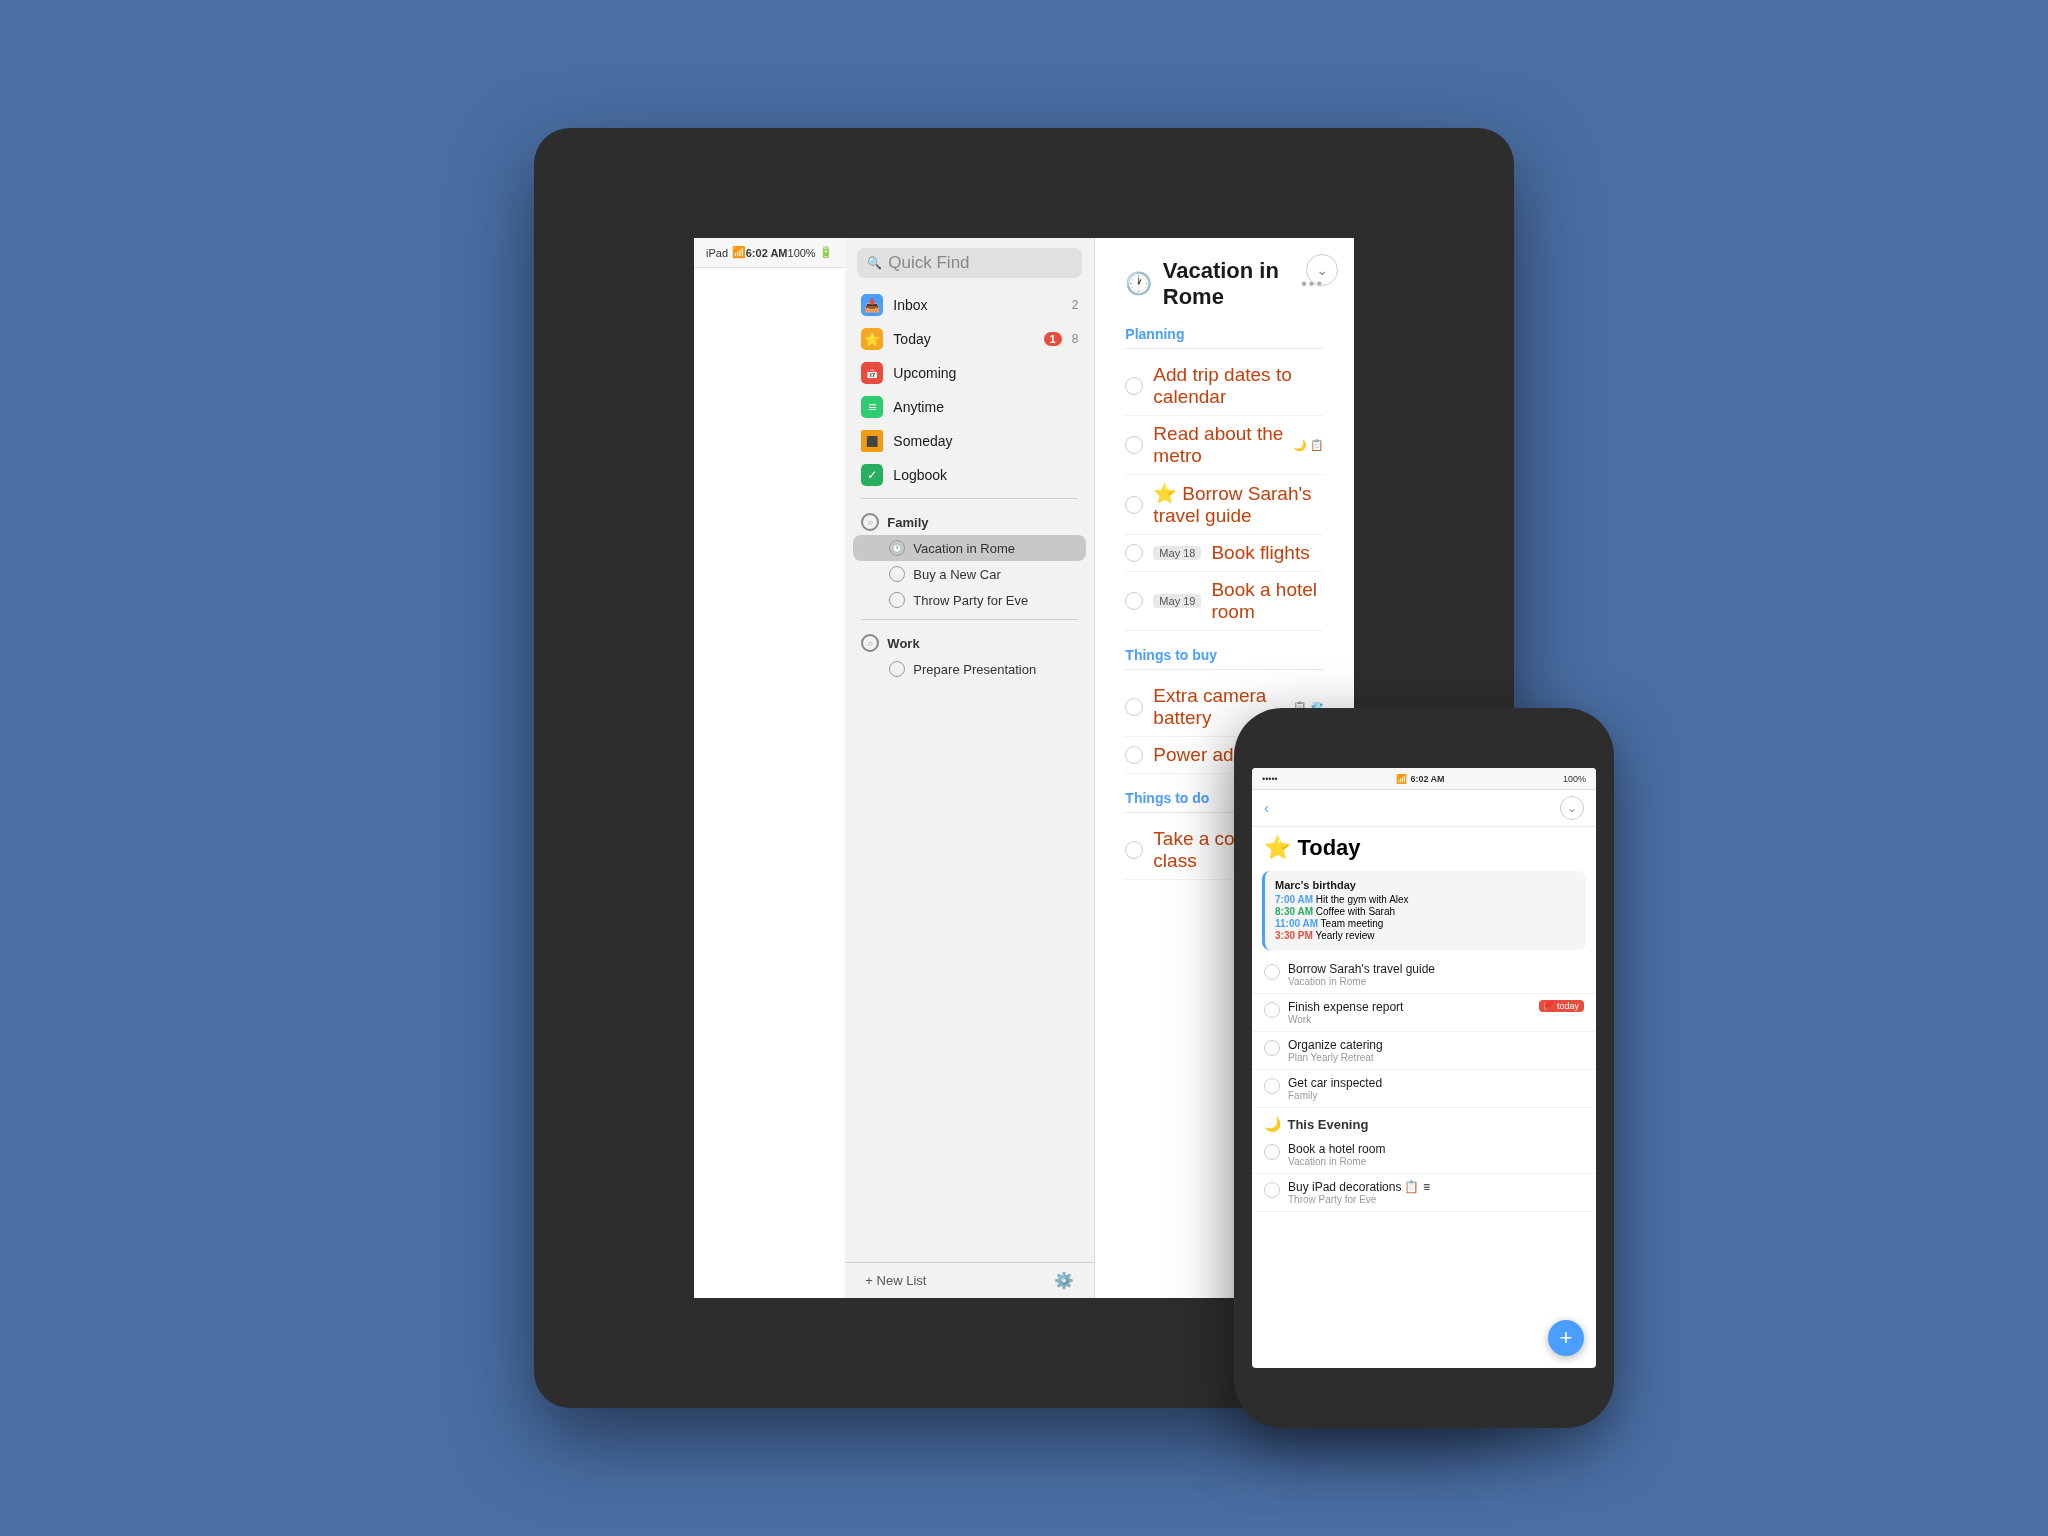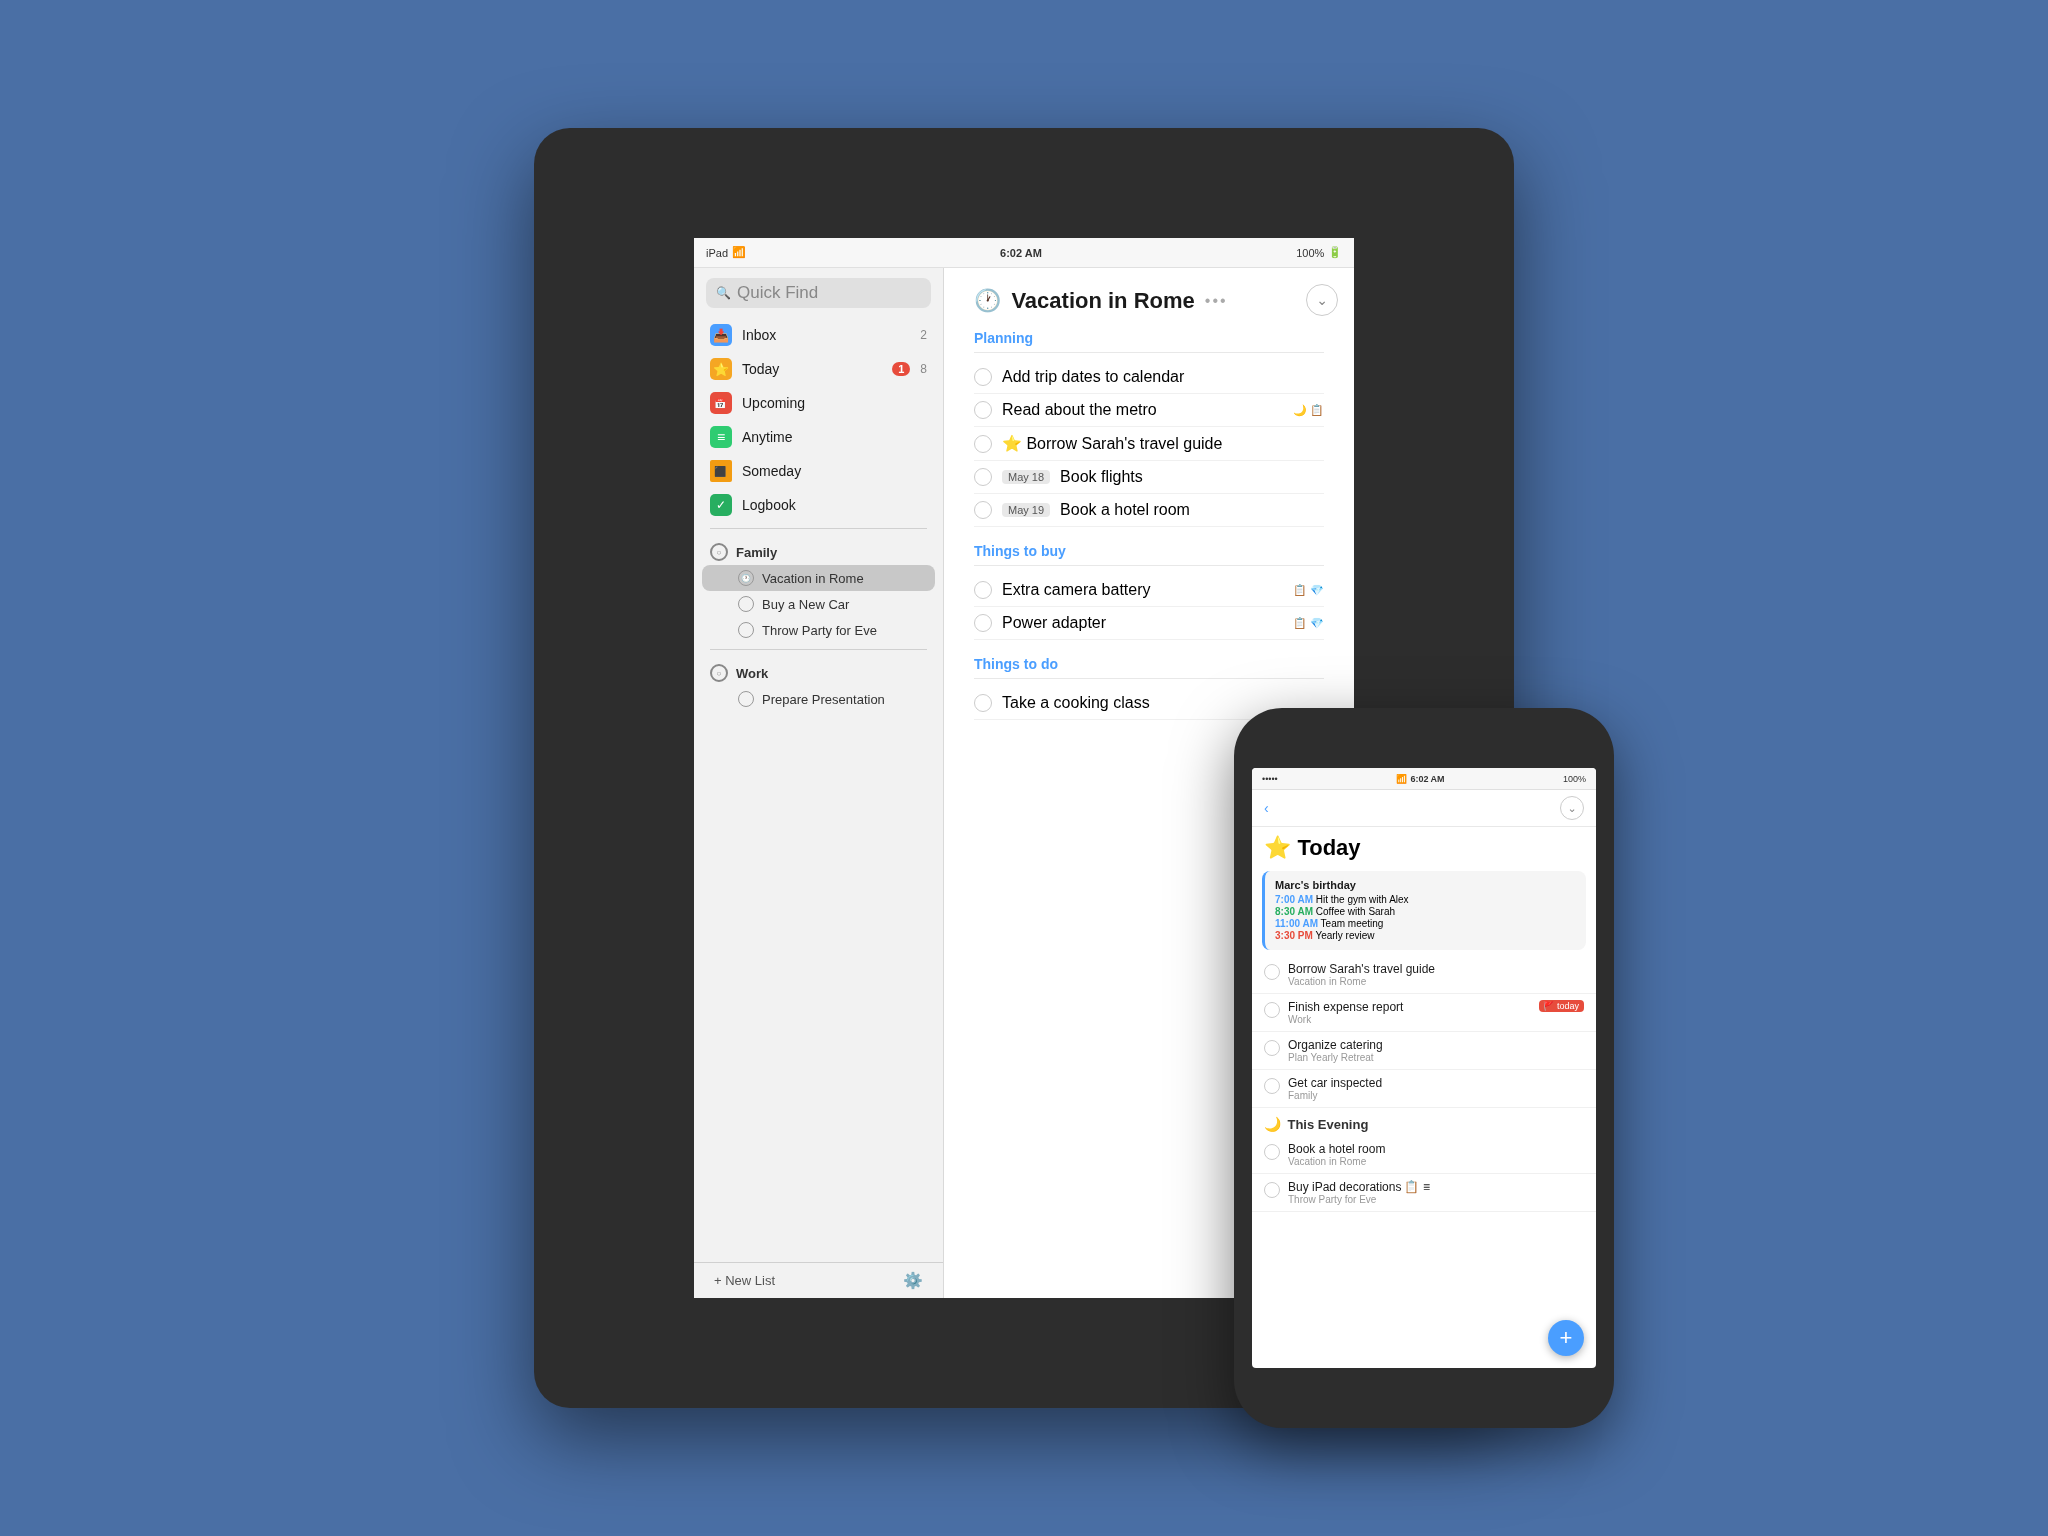--- a/index.html
+++ b/index.html
@@ -30,21 +30,21 @@
       box-shadow: 0 30px 80px rgba(0,0,0,0.5);
     }
     .ipad-screen {
       position: absolute;
       top: 110px; left: 160px;
       width: 660px;
       height: 1060px;
       background: #fff;
       overflow: hidden;
       display: flex;
-      flex-direction: column;
+      flex-direction: row;
     }
     .ipad-status-bar {
       height: 30px;
       background: #f7f7f7;
       display: flex;
       align-items: center;
       justify-content: space-between;
       padding: 0 12px;
       font-size: 11px;
       color: #333;
@@ -249,22 +249,22 @@
     .task-tag {
       background: #e8e8e8;
       color: #555;
       border-radius: 4px;
       padding: 1px 6px;
       font-size: 11px;
       font-weight: 500;
       flex-shrink: 0;
     }
     .task-name {
-      font-size: 16px;
-      color: #000000;
+      font-size: 19px;
+      color: #c2410c;
       flex: 1;
     }
     .task-icons {
       display: flex;
       gap: 3px;
       color: #bbb;
       font-size: 11px;
     }
     .collapse-btn {
       position: absolute;

